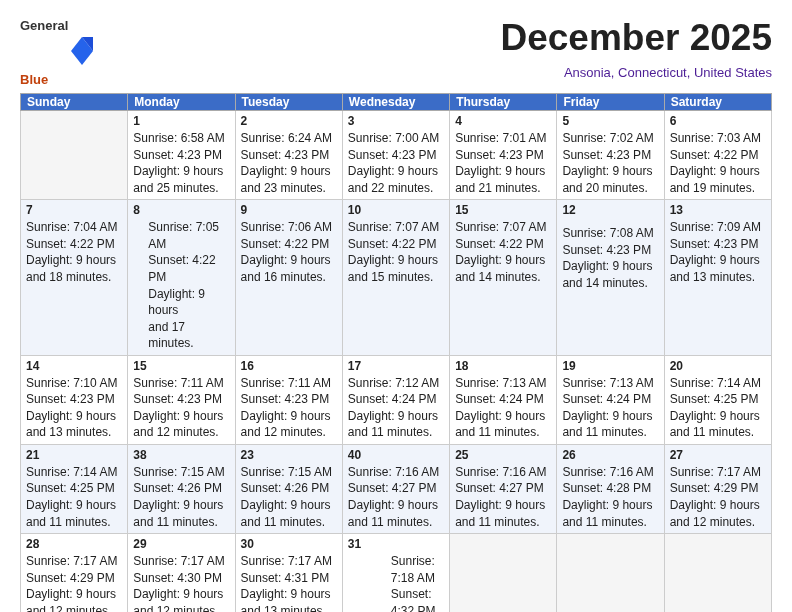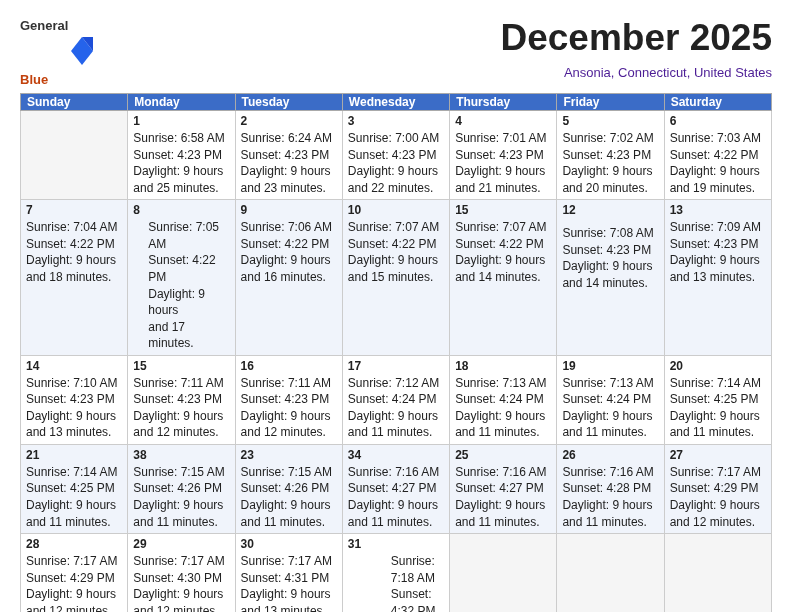--- a/index.html
+++ b/index.html
@@ -299,21 +299,21 @@
 and 11 minutes.</div>
           </td>
           <td>
             <span class="day-num">23</span>
             <div class="day-info" style="white-space: pre-line;">Sunrise: 7:15 AM
 Sunset: 4:26 PM
 Daylight: 9 hours
 and 11 minutes.</div>
           </td>
           <td>
-            <span class="day-num">34</span>
+            <span class="day-num">40</span>
             <div class="day-info" style="white-space: pre-line;">Sunrise: 7:16 AM
 Sunset: 4:27 PM
 Daylight: 9 hours
 and 11 minutes.</div>
           </td>
           <td>
             <span class="day-num">25</span>
             <div class="day-info" style="white-space: pre-line;">Sunrise: 7:16 AM
 Sunset: 4:27 PM
 Daylight: 9 hours

